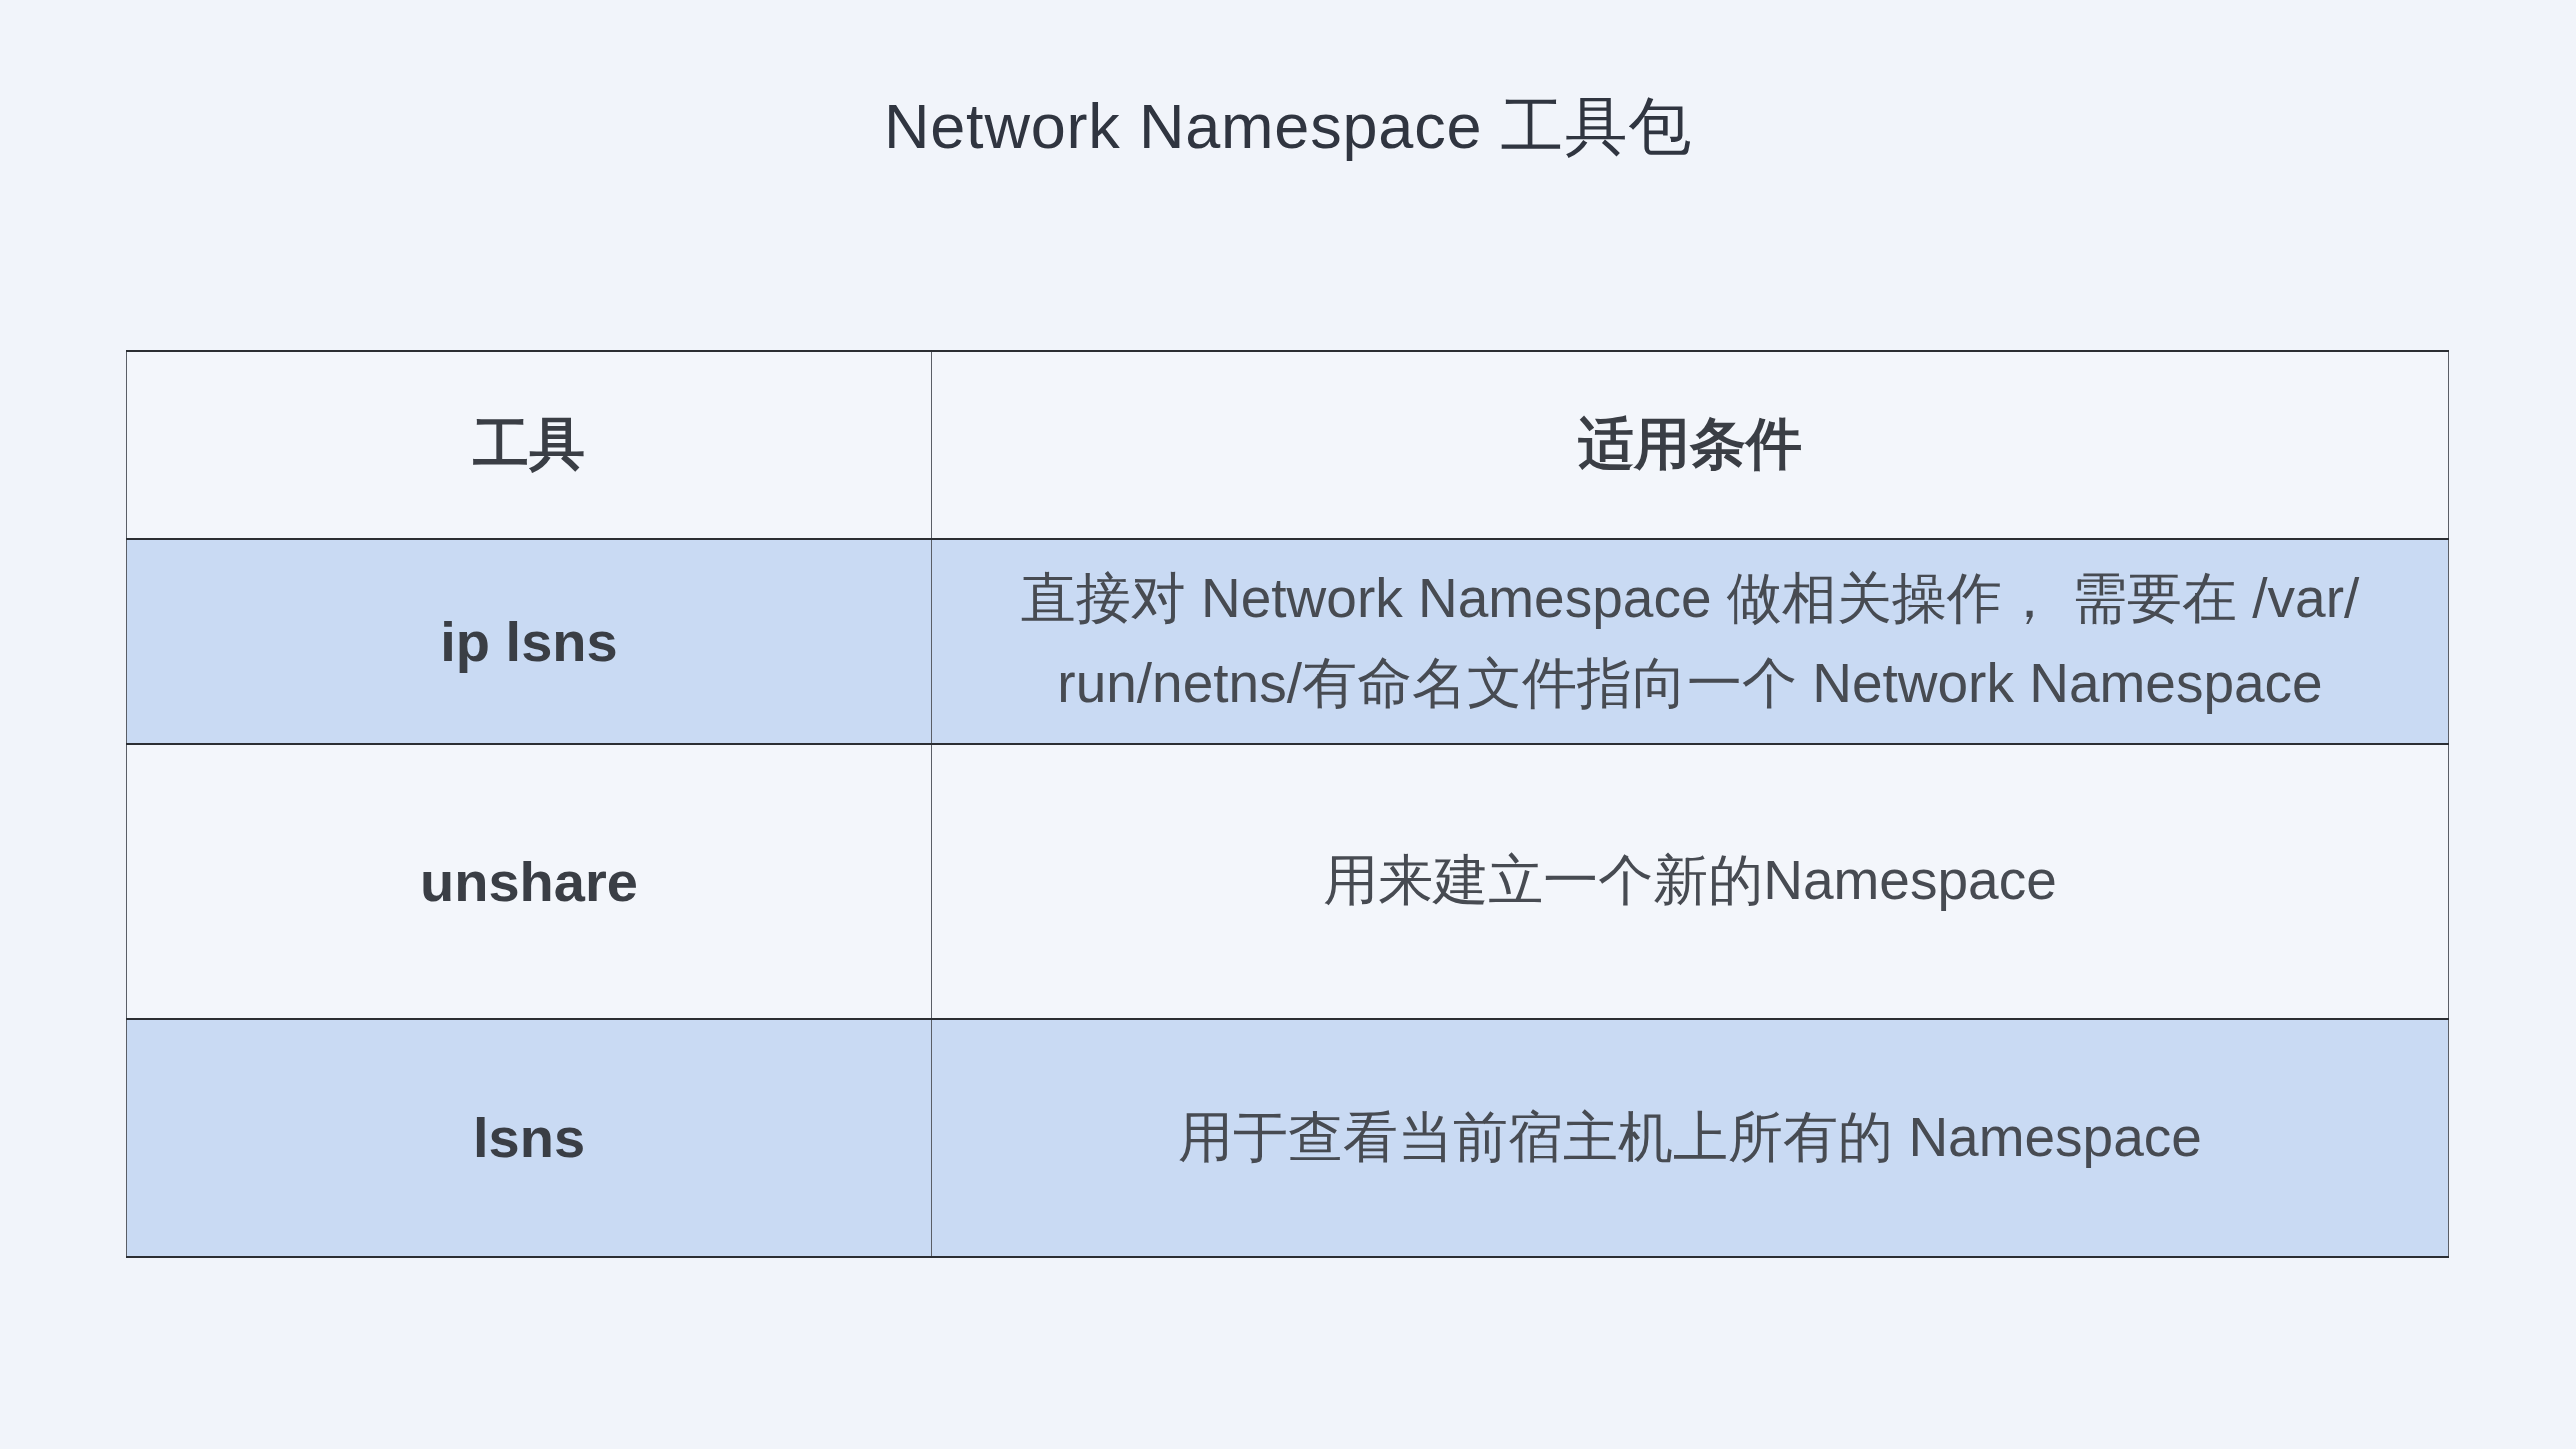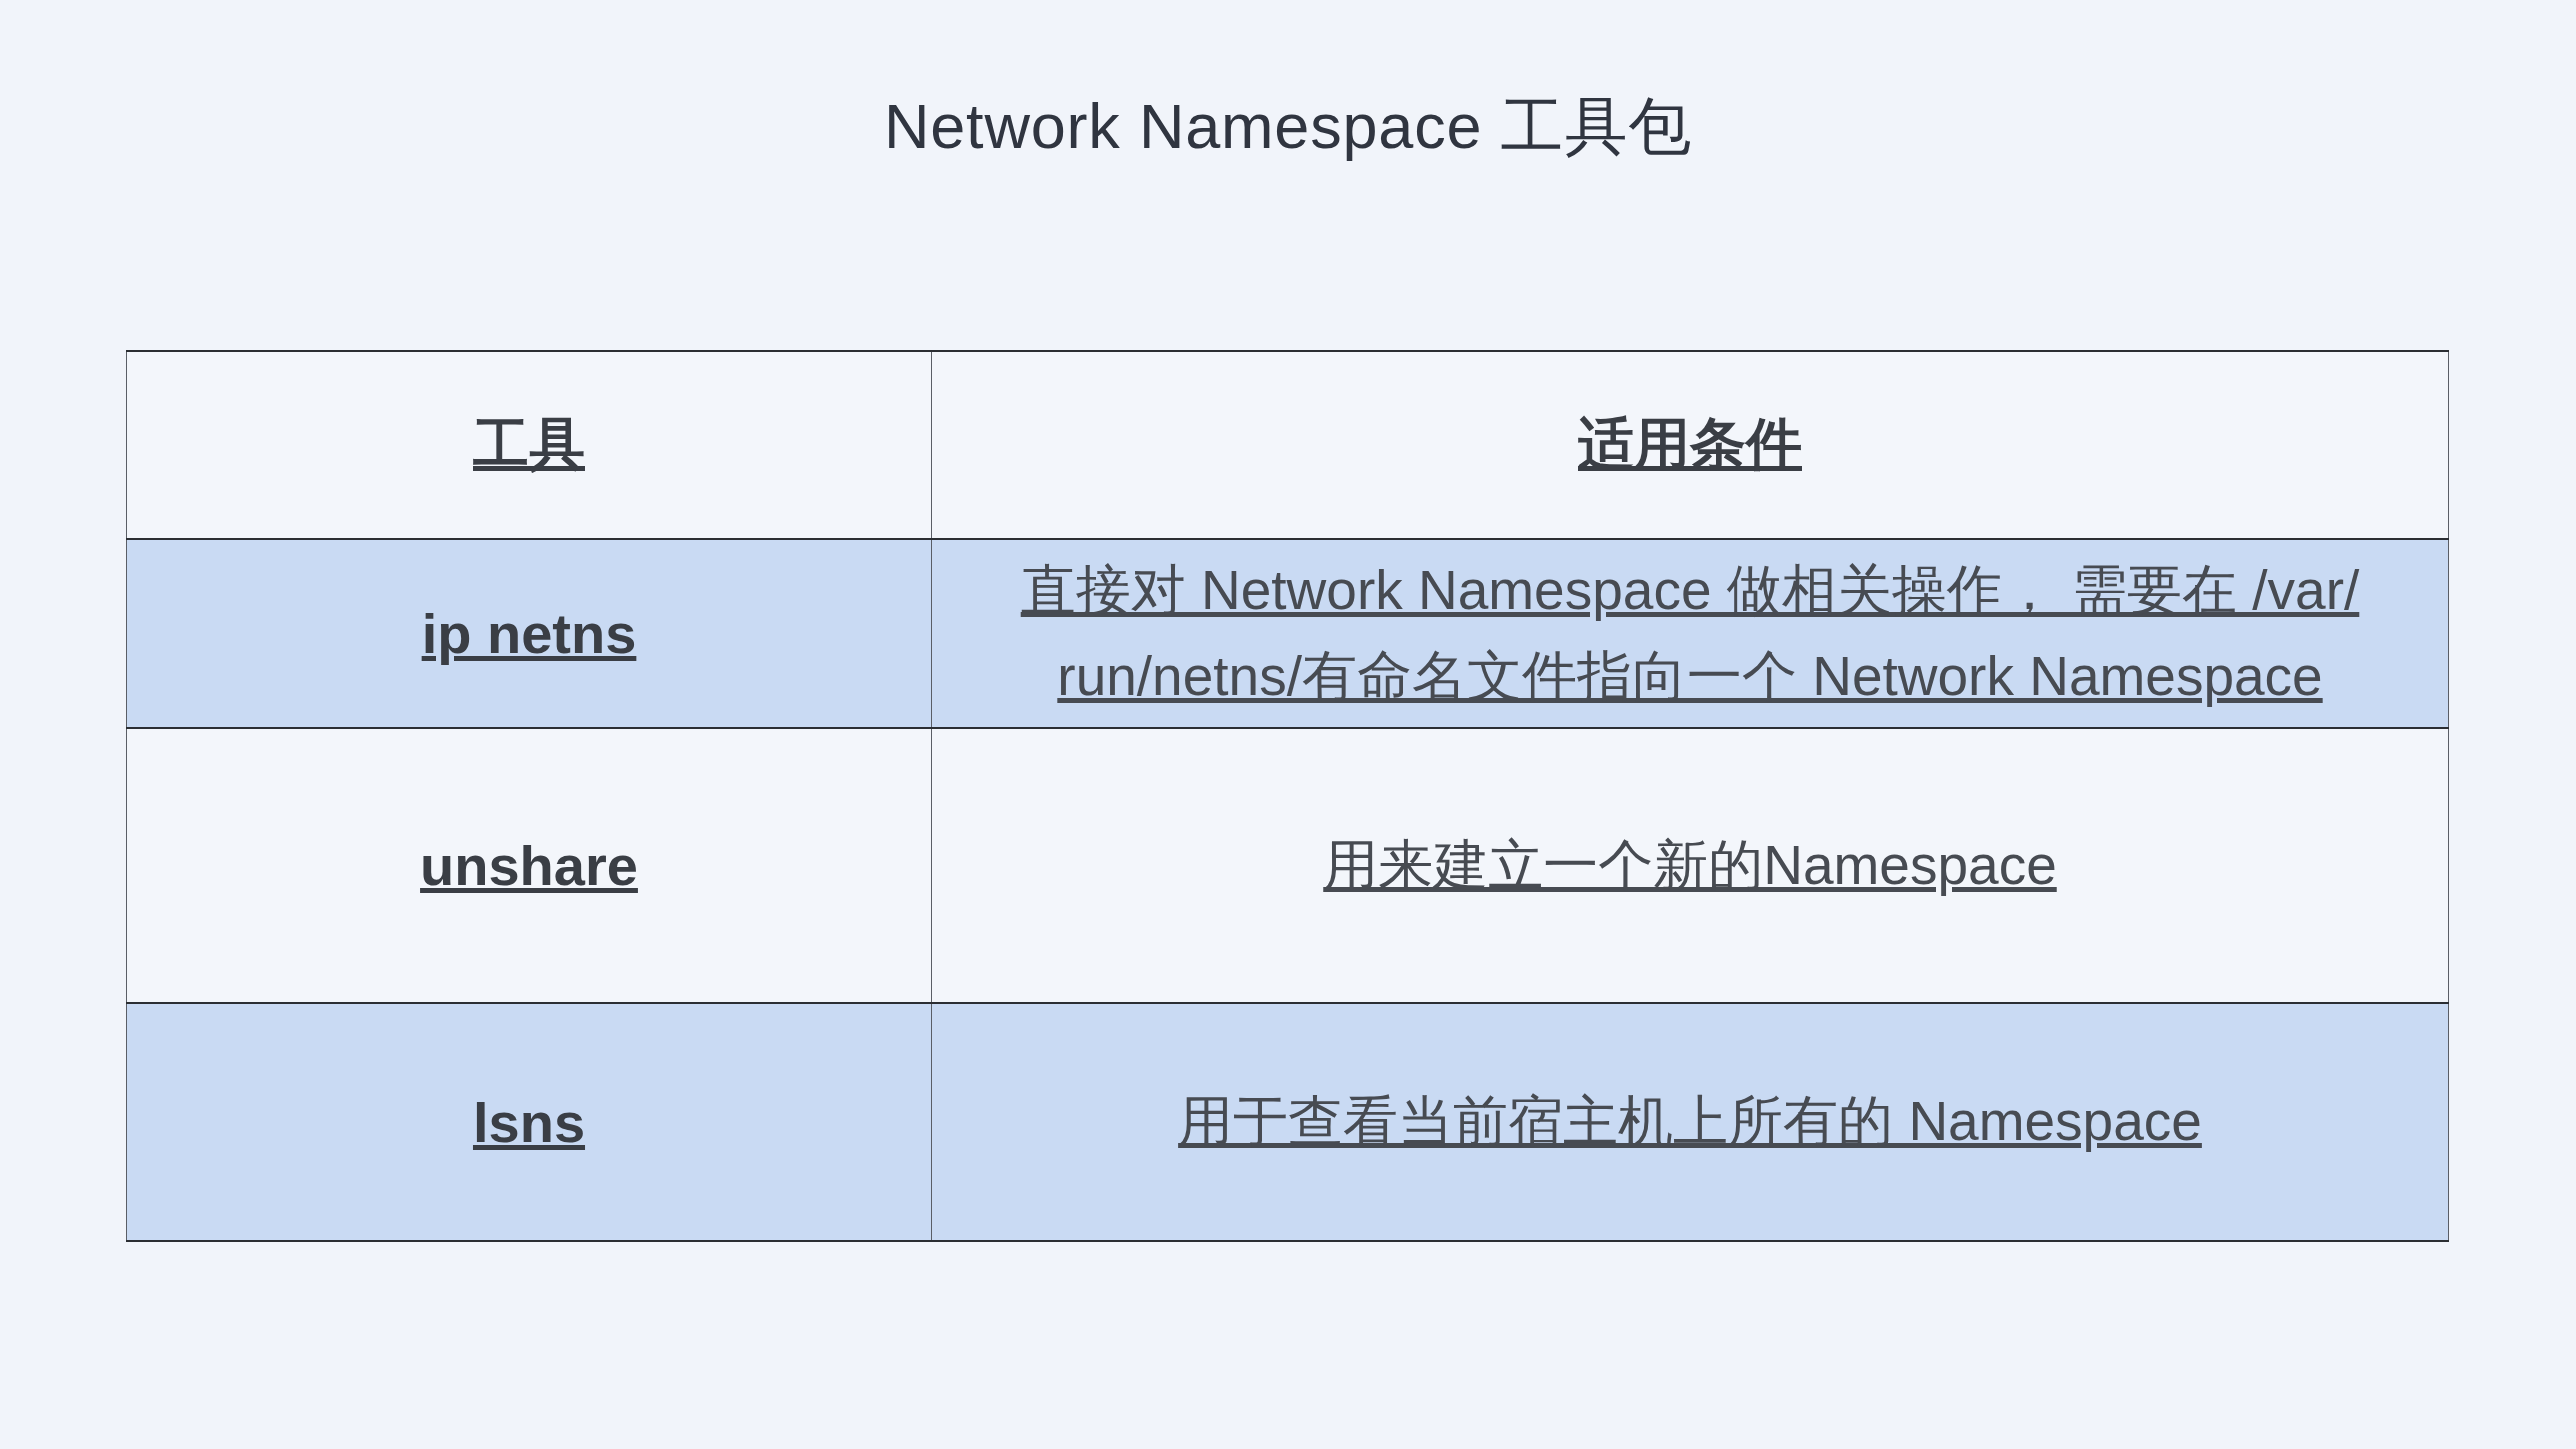--- a/index.html
+++ b/index.html
@@ -39,22 +39,21 @@
     table-layout: fixed;
   }
   table.tools col.c-tool { width: 805px; }
   table.tools th, table.tools td {
     border-left: 1.6px solid #5a5e66;
     border-right: 1.6px solid #5a5e66;
     border-top: 2.4px solid #2b2e33;
     border-bottom: 2.4px solid #2b2e33;
     text-align: center;
     vertical-align: middle;
-    padding: 0 24px;
-    text-decoration: underline;
+    padding: 16px 24px;
   }
   table.tools tr:nth-child(1) { height: 188px; }
   table.tools tr:nth-child(2) { height: 189px; }
   table.tools tr:nth-child(3) { height: 275px; }
   table.tools tr:nth-child(4) { height: 238px; }
   table.tools tr:nth-child(5) { height: 200px; }
   .row-light { background: #f3f6fb; }
   .row-blue  { background: #c9daf3; }
   th.col-header {
     font-size: 56px;
@@ -87,21 +86,21 @@
         <col class="c-tool">
         <col class="c-cond">
       </colgroup>
       <tbody>
         <tr class="row-light">
           <th class="col-header">工具</th>
           <th class="col-header">适用条件</th>
         </tr>
 
         <tr class="row-blue">
-          <td class="tool-cell">ip netns</td>
+          <td class="tool-cell">ip lsns</td>
           <td class="cond-cell">直接对 Network Namespace 做相关操作， 需要在 /var/
 run/netns/有命名文件指向一个 Network Namespace</td>
         </tr>
 
         <tr class="row-light">
           <td class="tool-cell">unshare</td>
           <td class="cond-cell">用来建立一个新的Namespace</td>
         </tr>
 
         <tr class="row-blue">

